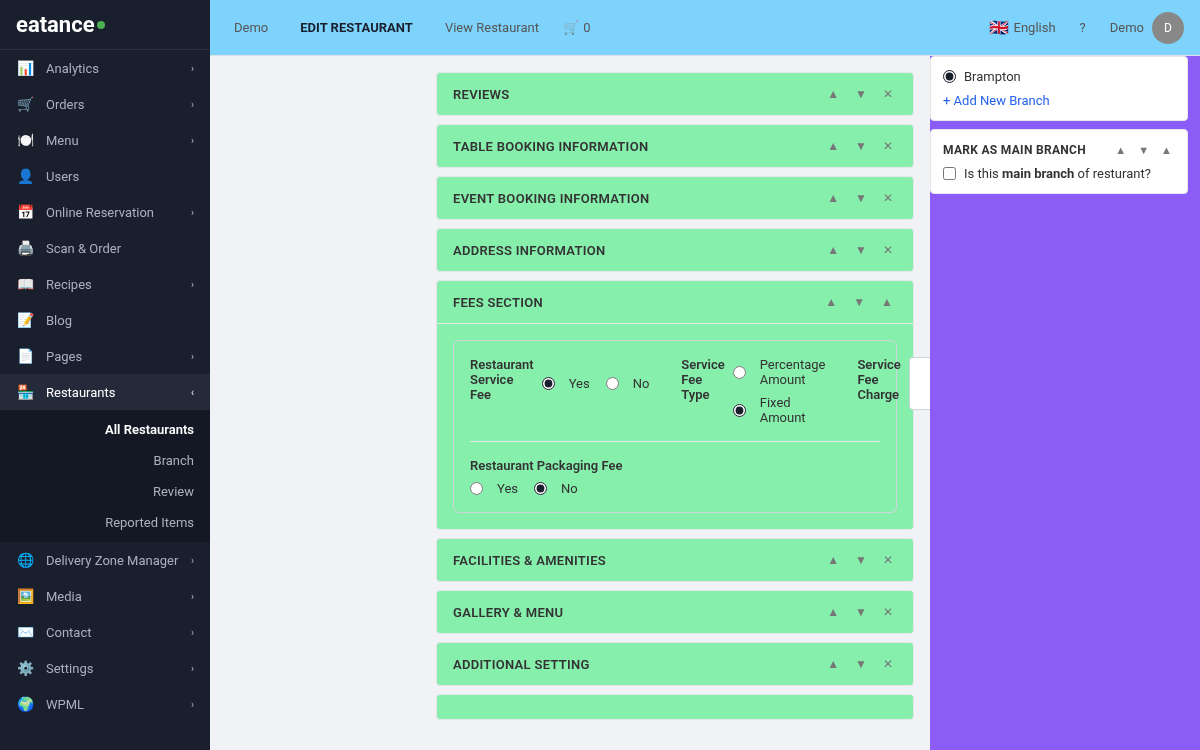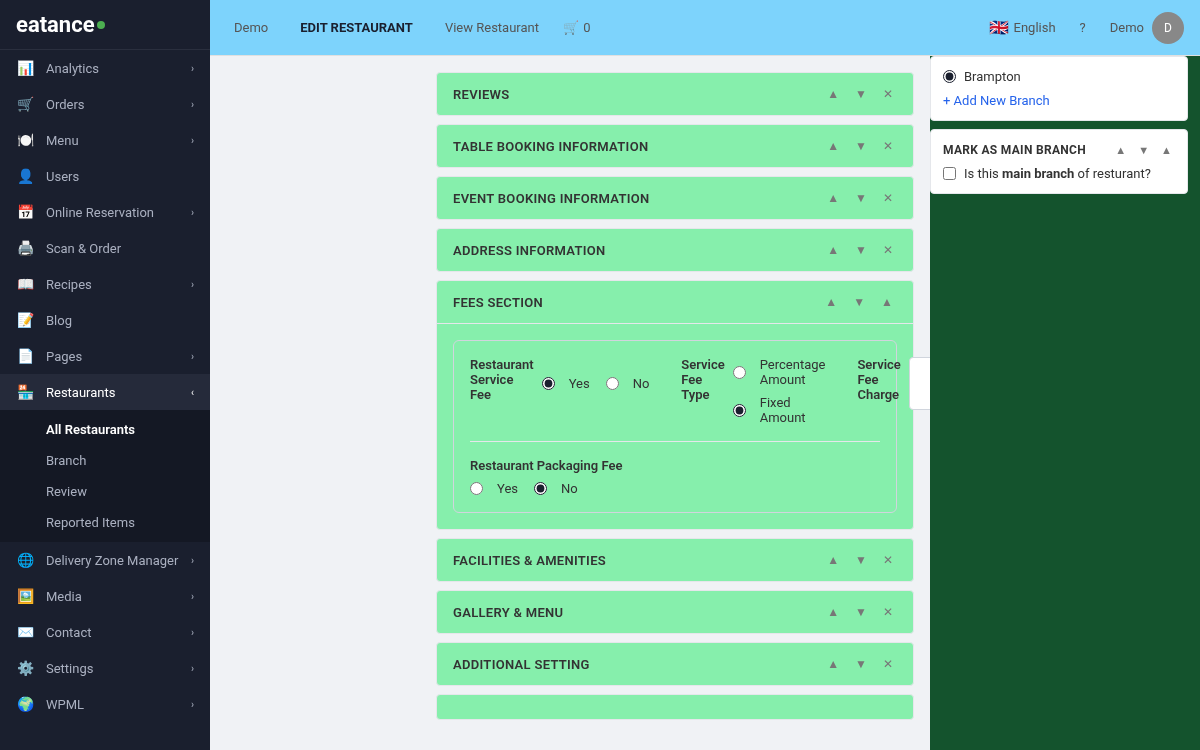--- a/index.html
+++ b/index.html
@@ -43,20 +43,21 @@
       color: #aab0c0;
       font-size: 13px;
       transition: background 0.2s;
     }
     .sidebar-item.active { background: #252a3a; color: #fff; }
     .sidebar-item .icon { width: 20px; margin-right: 10px; text-align: center; font-size: 14px; }
     .sidebar-item .chevron { margin-left: auto; font-size: 10px; }
     .sidebar-submenu {
       background: #141824;
       padding: 4px 0;
+      text-align: right;
     }
     .sidebar-submenu-item {
       padding: 8px 16px 8px 46px;
       color: #aab0c0;
       font-size: 13px;
       cursor: pointer;
     }
     .sidebar-submenu-item.active { color: #fff; font-weight: 600; }
 
     
@@ -135,21 +136,21 @@
     #content-area {
       flex: 1;
       overflow-y: auto;
       padding: 16px;
       background: #f0f2f5;
     }
 
     
     #right-panel {
       width: 270px;
-      background: #14532d;
+      background: #8b5cf6;
       overflow-y: auto;
       padding: 0 12px 16px 0;
       flex-shrink: 0;
     }
 
     
     .accordion {
       background: #86efac;
       border: 1px solid #e5e7eb;
       border-radius: 4px;

